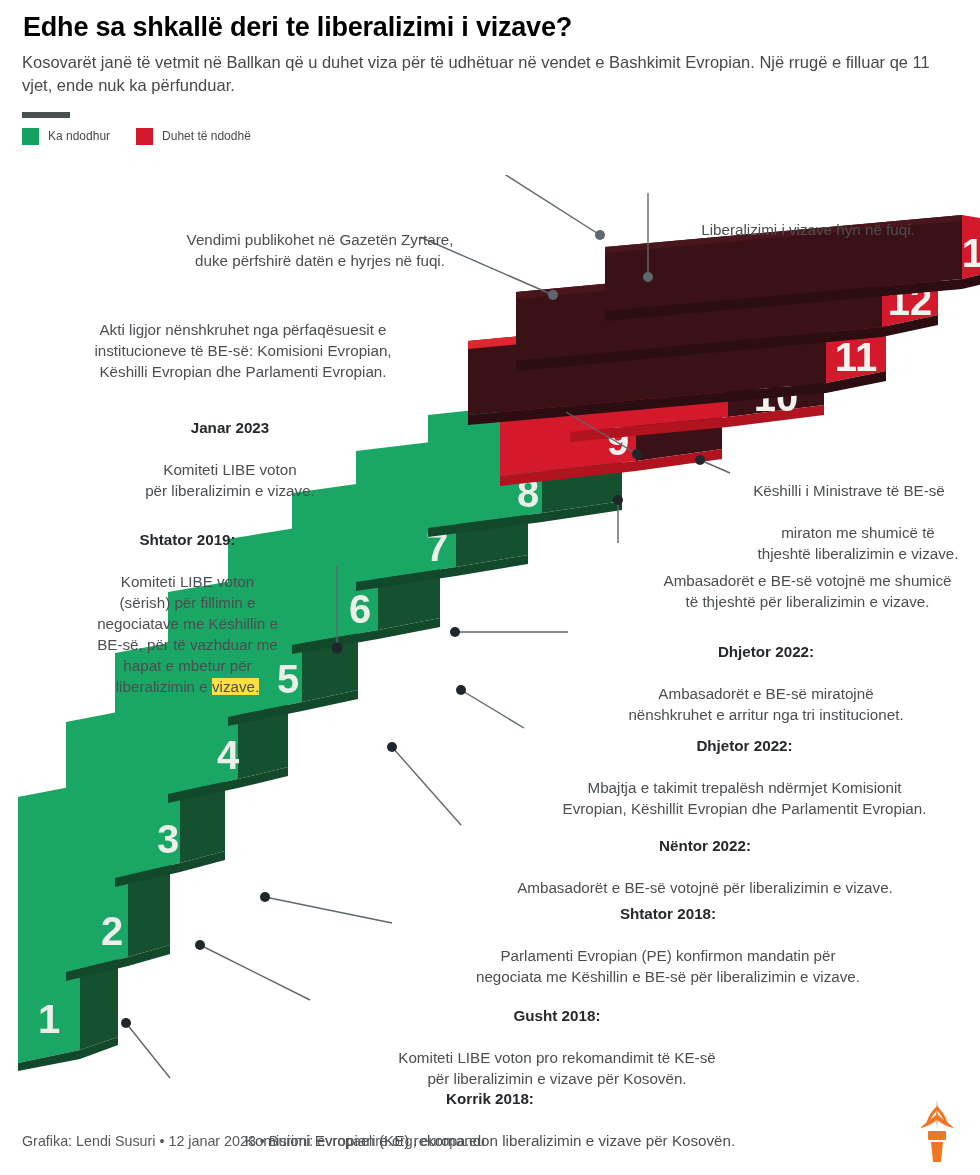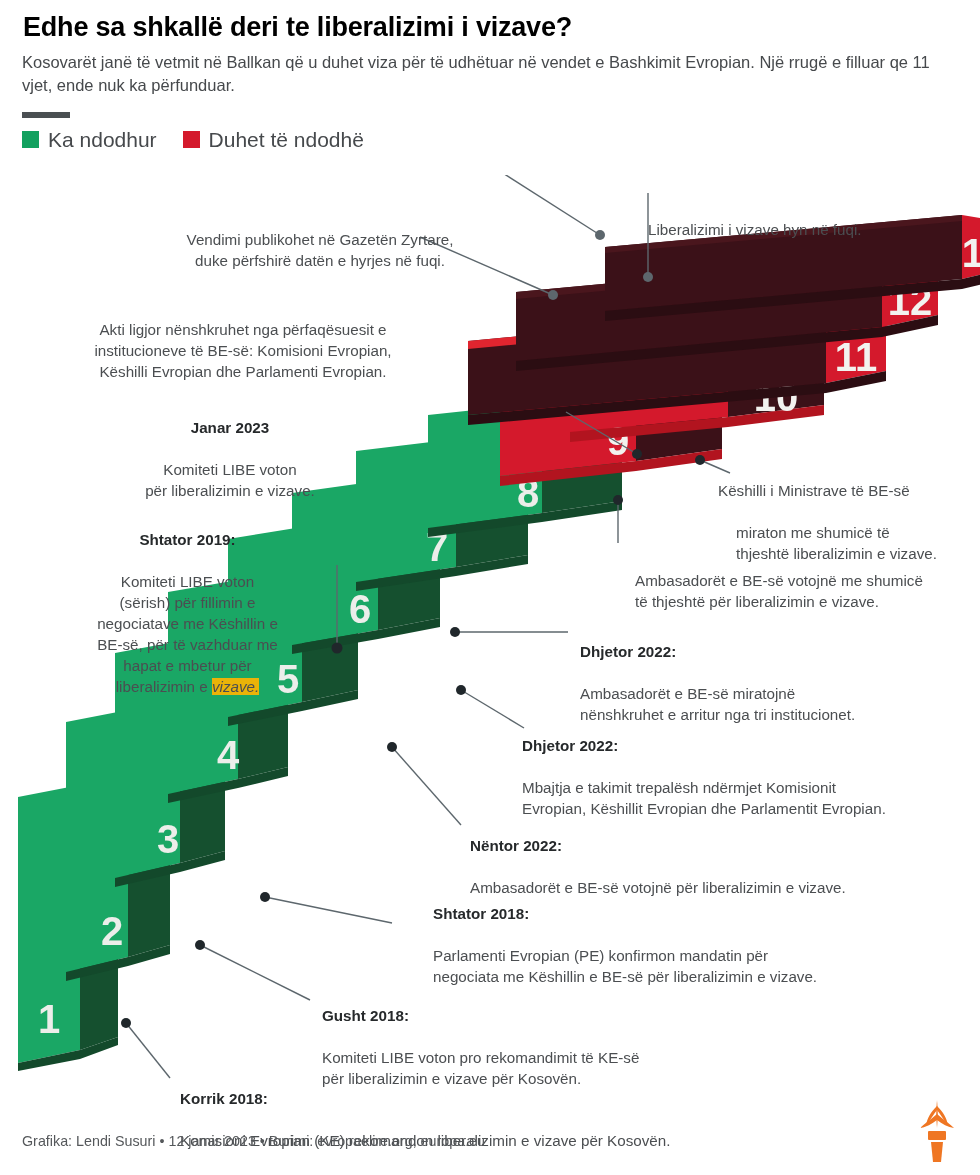--- a/index.html
+++ b/index.html
@@ -21,38 +21,38 @@
     letter-spacing:-0.2px; margin:0 0 8px 1px; line-height:1.15;
   }
   .subtitle {
     font-size: 16.5px; color:#46494c; line-height:1.42; margin:0;
     max-width: 930px;
   }
   .rule { width:48px; height:6px; background:#4a4f52; margin:14px 0 10px 0; }
   .legend { display:flex; align-items:center; gap:26px; margin-top:4px; }
   .legend-item { display:flex; align-items:center; gap:9px; }
   .swatch { width:17px; height:17px; display:block; }
-  .legend-label { font-size:21px; color:#46494c; }
+  .legend-label { font-size:12px; color:#46494c; }
 
   
   .stage { position:absolute; left:0; top:175px; width:980px; height:925px; }
   svg.steps { position:absolute; left:0; top:0; width:980px; height:925px; }
 
   
   .ann {
     position:absolute;
     font-size:15.2px;
     line-height:1.38;
     color:#4b4e51;
     white-space:pre-line;
   }
   .ann b { color:#26292b; font-weight:bold; }
-  .ann.right { text-align:left; }
+  .ann.right { text-align:center; }
   .ann.leftal { text-align:center; }
-  .hl { background:#eab308;font-style:italic; }
+  .hl { background:#fde047; }
 
   
   .footer {
     position:absolute; left:22px; top:1133px;
     font-size:14.3px; color:#55585b;
   }
   .logo { position:absolute; left:908px; top:1098px; width:56px; height:66px; }
 </style>
 </head>
 <body>

